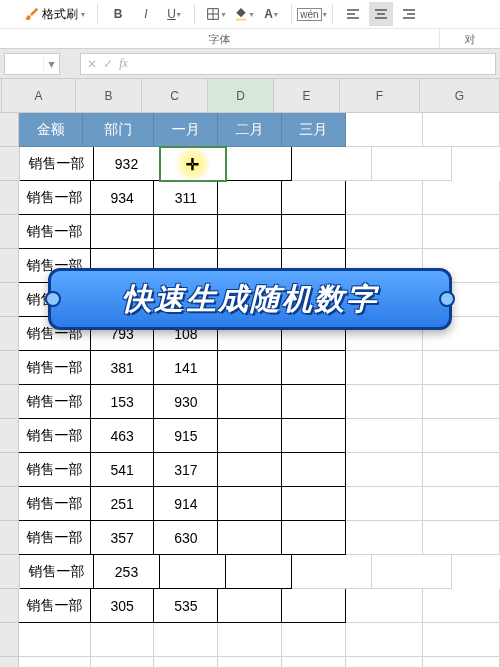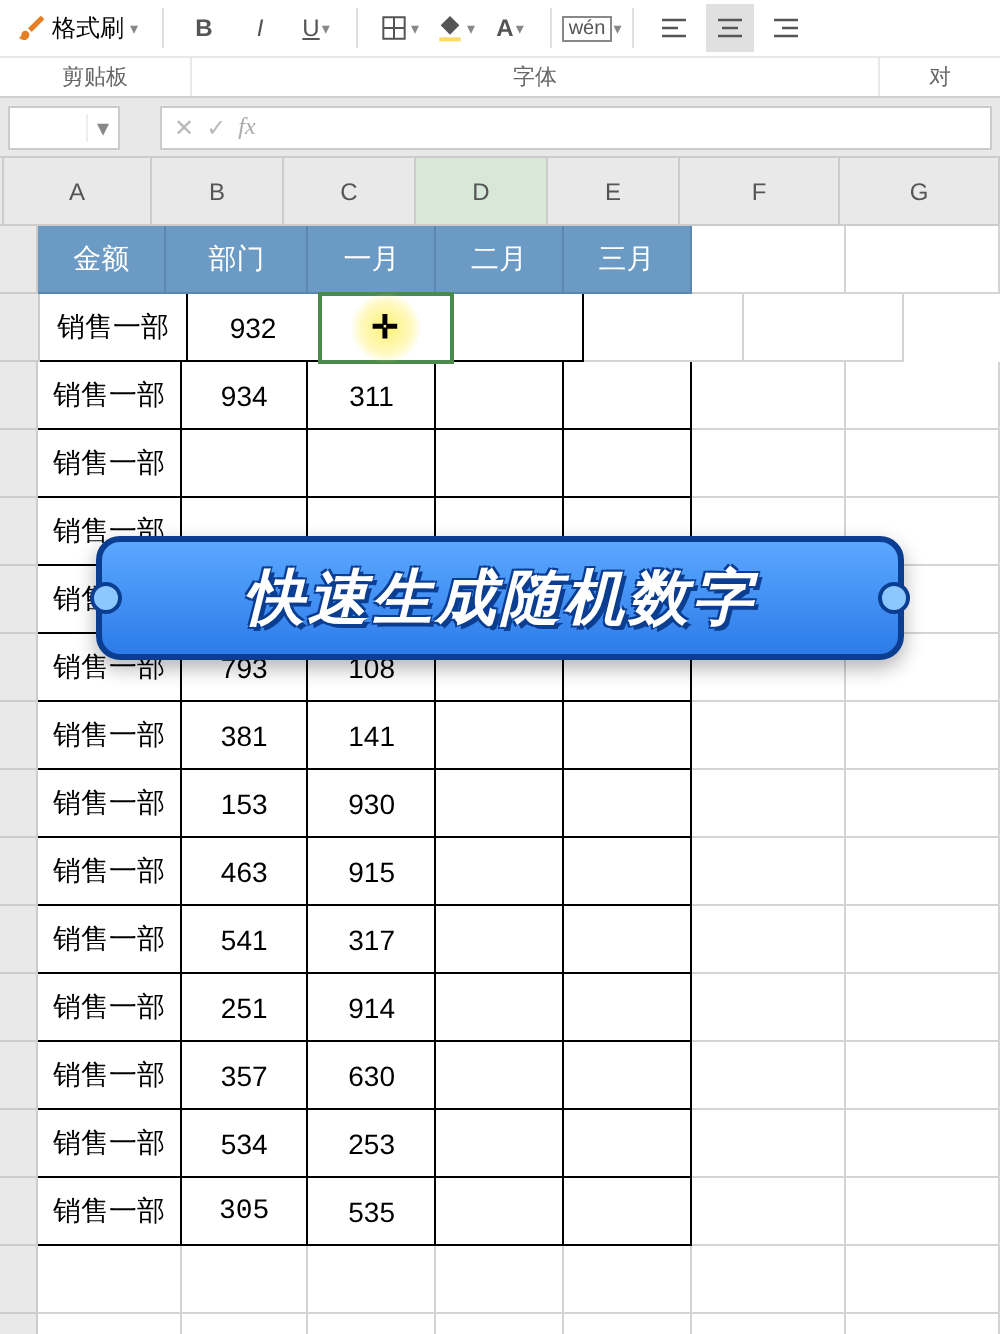--- a/index.html
+++ b/index.html
@@ -13,21 +13,21 @@
     position: relative;
   }
   .ribbon {
     background: #fff;
     border-bottom: 1px solid #d0d0d0;
   }
   .ribbon-top {
     display: flex;
     align-items: center;
     height: 28px;
-    padding: 0 4px;
+    padding: 0 20px;
     gap: 4px;
   }
   .icon-btn {
     display: flex;
     align-items: center;
     justify-content: center;
     width: 24px;
     height: 24px;
     color: #555;
     cursor: pointer;
@@ -270,21 +270,20 @@
           <path stroke="currentColor" stroke-width="2" d="M3 6h18M6 12h12M3 18h18"></path>
         </svg>
     </div>
     <div class="icon-btn">
       <svg viewBox="0 0 24 24">
           <path stroke="currentColor" stroke-width="2" d="M3 6h18M9 12h12M3 18h18"></path>
         </svg>
     </div>
   </div>
   <div class="ribbon-groups">
-    <div class="group-label" style="flex:0 0 96px">剪贴板</div>
     <div class="group-label" style="flex:1">字体</div>
     <div class="group-label" style="flex:0 0 60px">对</div>
   </div>
 </div>
 
 <div class="namebox-row">
   <div class="namebox">
     <input class="namebox-input" value="" style="">
     <div class="namebox-dd">▾</div>
   </div>
@@ -439,31 +438,30 @@
         <div class="cell databorder" style="width: 66px;">357</div>
         <div class="cell databorder" style="width: 66px;">630</div>
         <div class="cell databorder" style="width: 66px;"></div>
         <div class="cell databorder" style="width: 66px;"></div>
         <div class="cell" style="width: 80px;"></div>
         <div class="cell" style="width: 80px;"></div>
       </div>
       <div class="row">
         <div class="row-h"></div>
         <div class="cell databorder" style="width: 74px;">销售一部</div>
-        <div class="cell databorder" style="width: 66px;">534</div>
         <div class="cell databorder" style="width: 66px;">253</div>
         <div class="cell databorder" style="width: 66px;"></div>
         <div class="cell databorder" style="width: 66px;"></div>
         <div class="cell" style="width: 80px;"></div>
         <div class="cell" style="width: 80px;"></div>
       </div>
       <div class="row">
         <div class="row-h"></div>
         <div class="cell databorder" style="width: 74px;">销售一部</div>
-        <div class="cell databorder" style="width: 66px; font-family: Liberation Mono, monospace;">305</div>
+        <div class="cell databorder" style="width: 66px;">305</div>
         <div class="cell databorder" style="width: 66px;">535</div>
         <div class="cell databorder" style="width: 66px;"></div>
         <div class="cell databorder" style="width: 66px;"></div>
         <div class="cell" style="width: 80px;"></div>
         <div class="cell" style="width: 80px;"></div>
       </div>
       <div class="row">
         <div class="row-h"></div>
         <div class="cell" style="width: 74px;"></div>
         <div class="cell" style="width: 66px;"></div>

